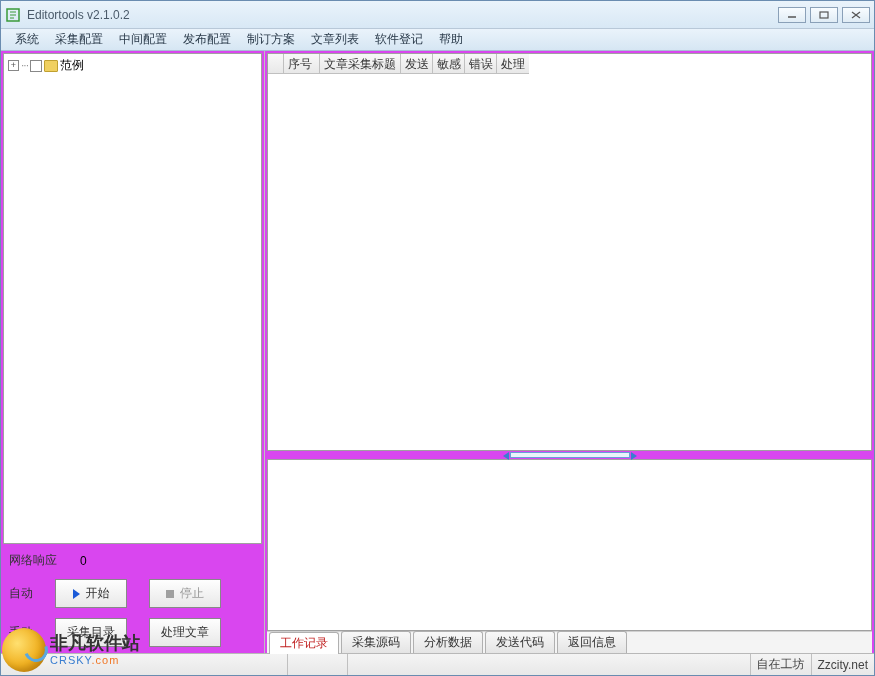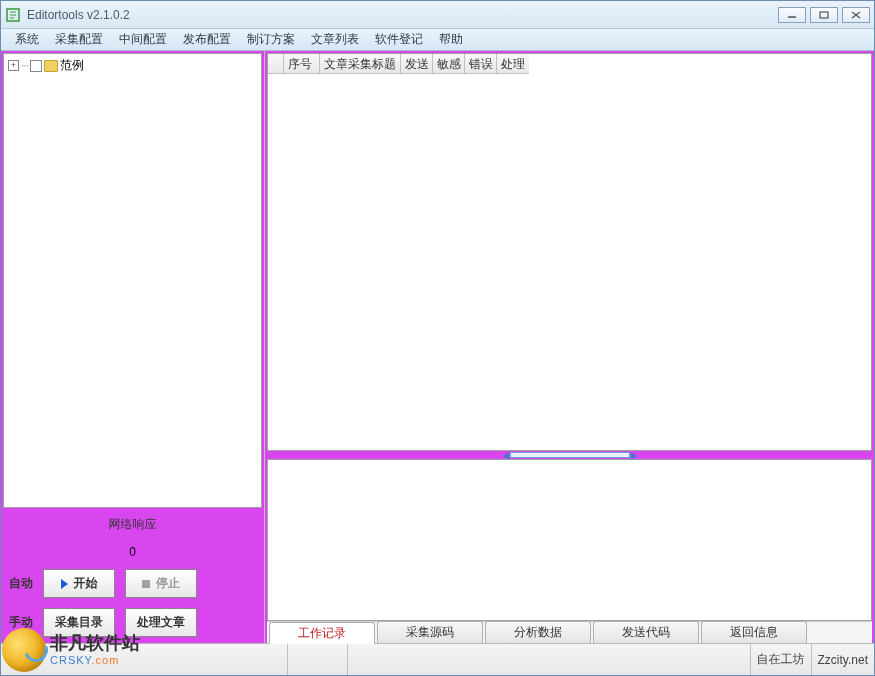--- a/index.html
+++ b/index.html
@@ -112,28 +112,26 @@
 }
 .left-bottom {
   padding: 8px 6px 4px 6px;
   display: flex;
   flex-direction: column;
   gap: 10px;
 }
 .net-row {
   display: flex;
   align-items: center;
-  gap: 12px;
-  flex-direction: column;
+  gap: 23px;
 }
 .ctrl-row {
   display: flex;
   align-items: center;
-  gap: 10px;
-  font-weight: bold;
+  gap: 22px;
 }
 .label { color: #333; }
 .btn {
   min-width: 72px;
   height: 29px;
   border: 1px solid #888;
   background: linear-gradient(#fefefe,#e8e8e8);
   display: flex;
   align-items: center;
   justify-content: center;
@@ -233,38 +231,38 @@
 .bottom-tabs {
   height: 22px;
   display: flex;
   align-items: flex-end;
   padding: 0 2px;
   background: #f4f4f4;
   border-top: 1px solid #d0d0d0;
   margin: 0 2px;
 }
 .btab {
-  padding: 2px 28px;
+  padding: 2px 10px;
   border: 1px solid #b0b0b0;
   border-bottom: none;
   background: linear-gradient(#f8f8f8,#e4e4e4);
   margin-right: 2px;
   border-radius: 3px 3px 0 0;
   color: #333;
   cursor: pointer;
   font-size: 12px;
 }
 .btab.active {
   background: #fff;
   color: #c02020;
   position: relative;
   top: 1px;
 }
 .statusbar {
-  height: 32px;
+  height: 22px;
   border-top: 1px solid #b8b8b8;
   background: linear-gradient(#f4f4f4,#e8e8e8);
   display: flex;
   align-items: center;
   padding-left: 23px;
 }
 .status-cell {
   border-right: 1px solid #c0c0c0;
   height: 100%;
   display: flex;

